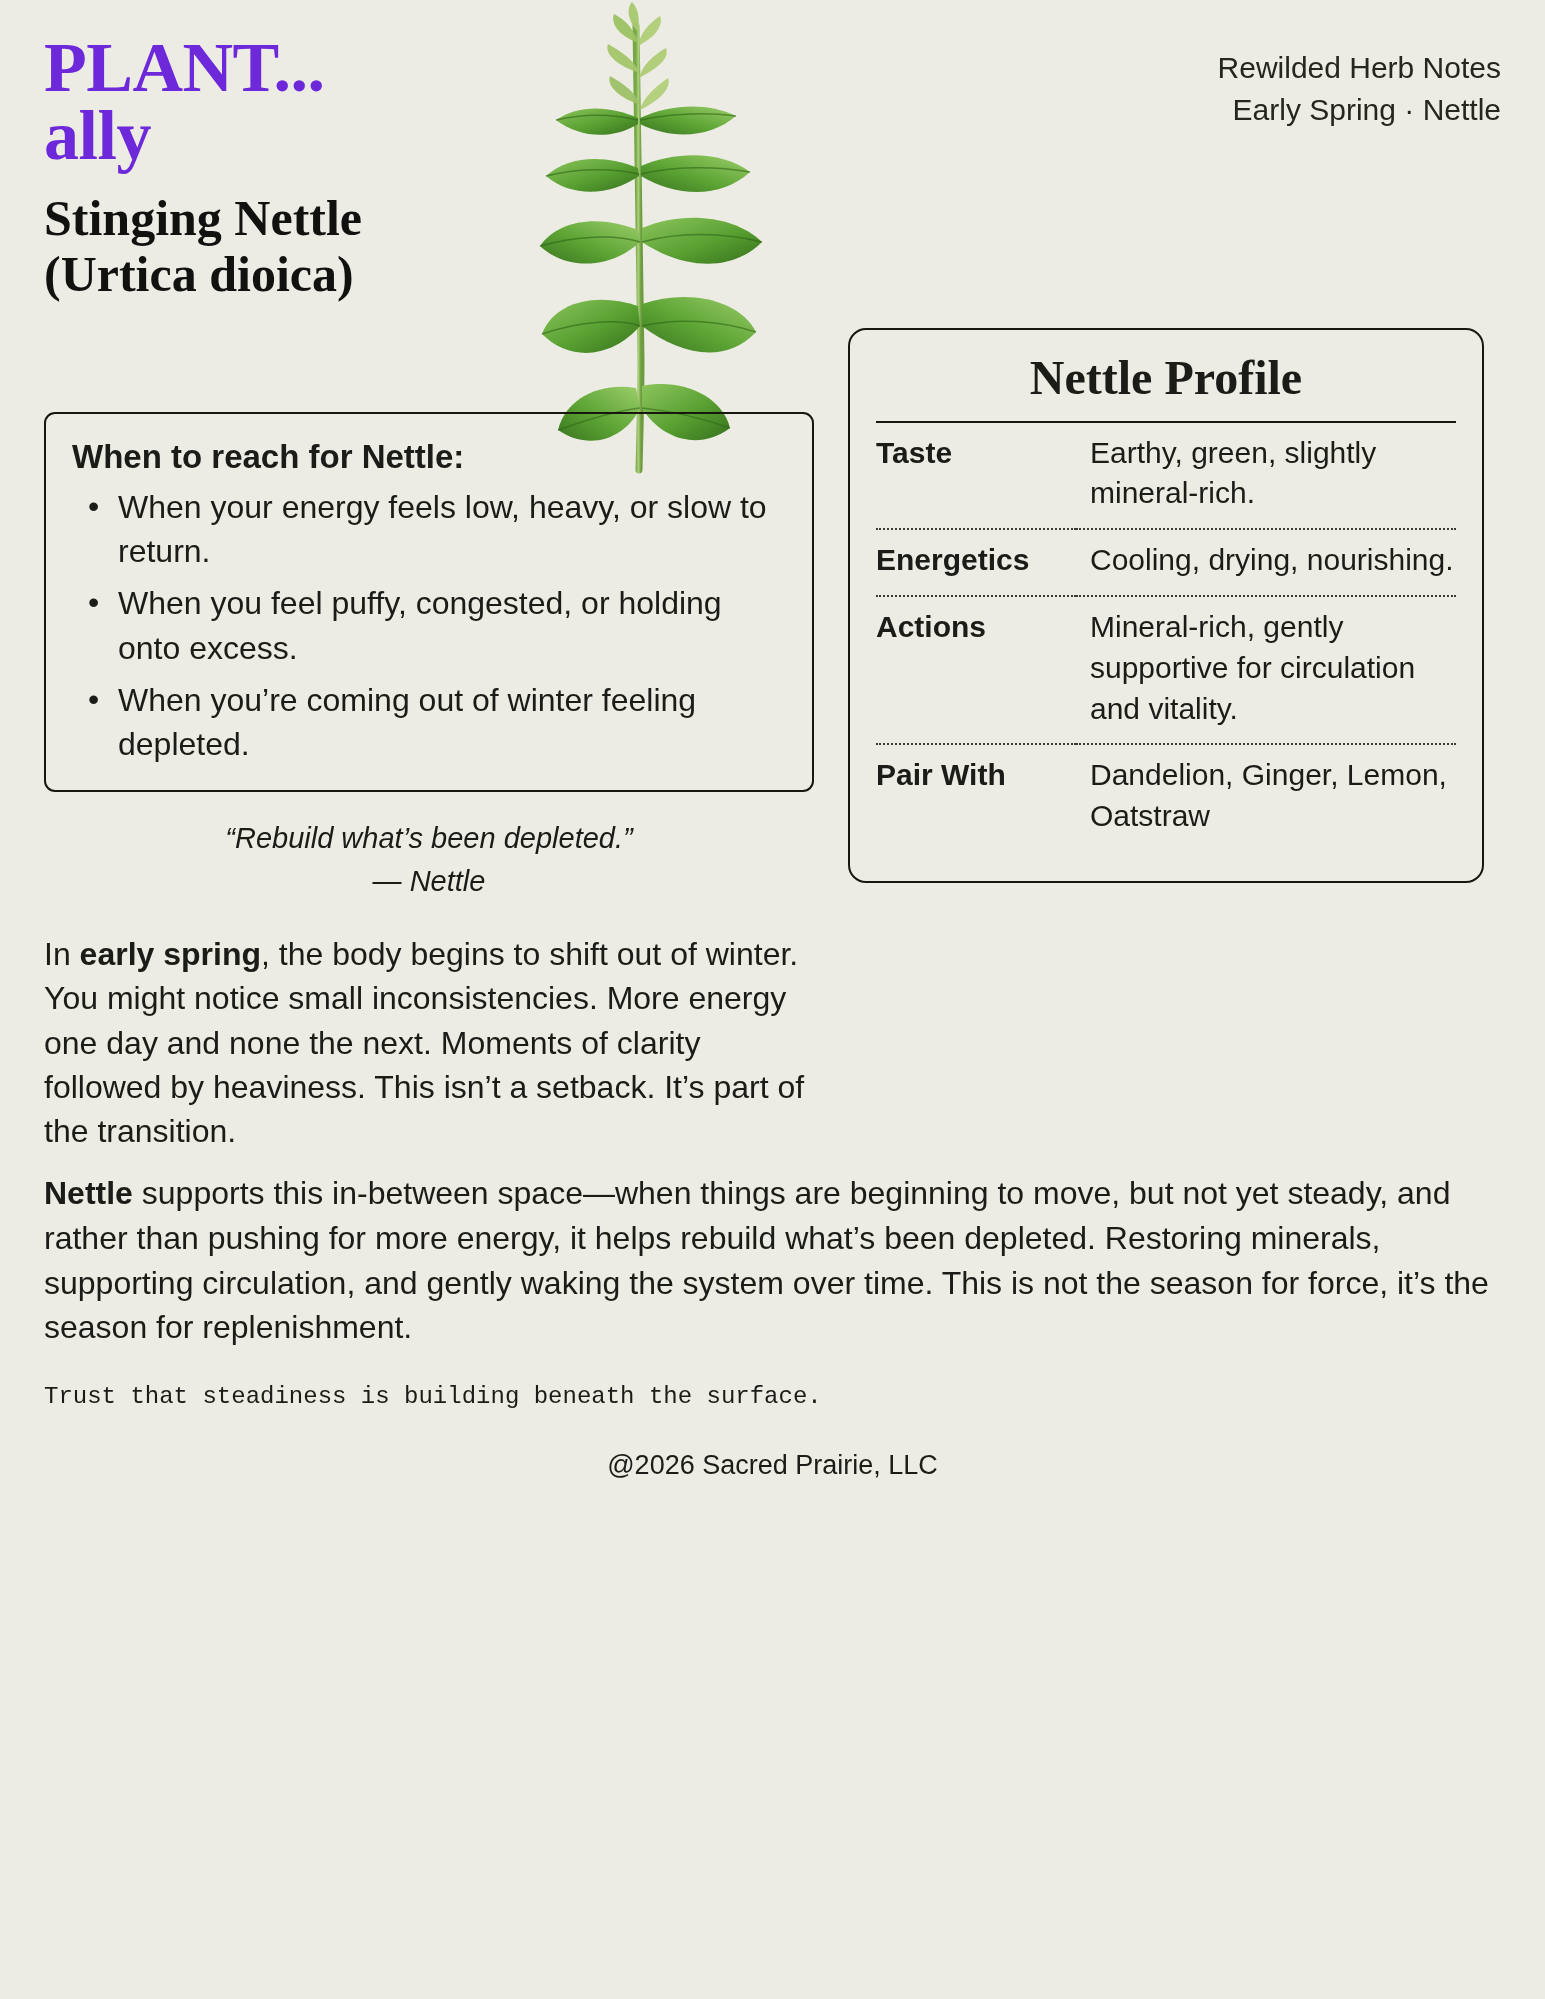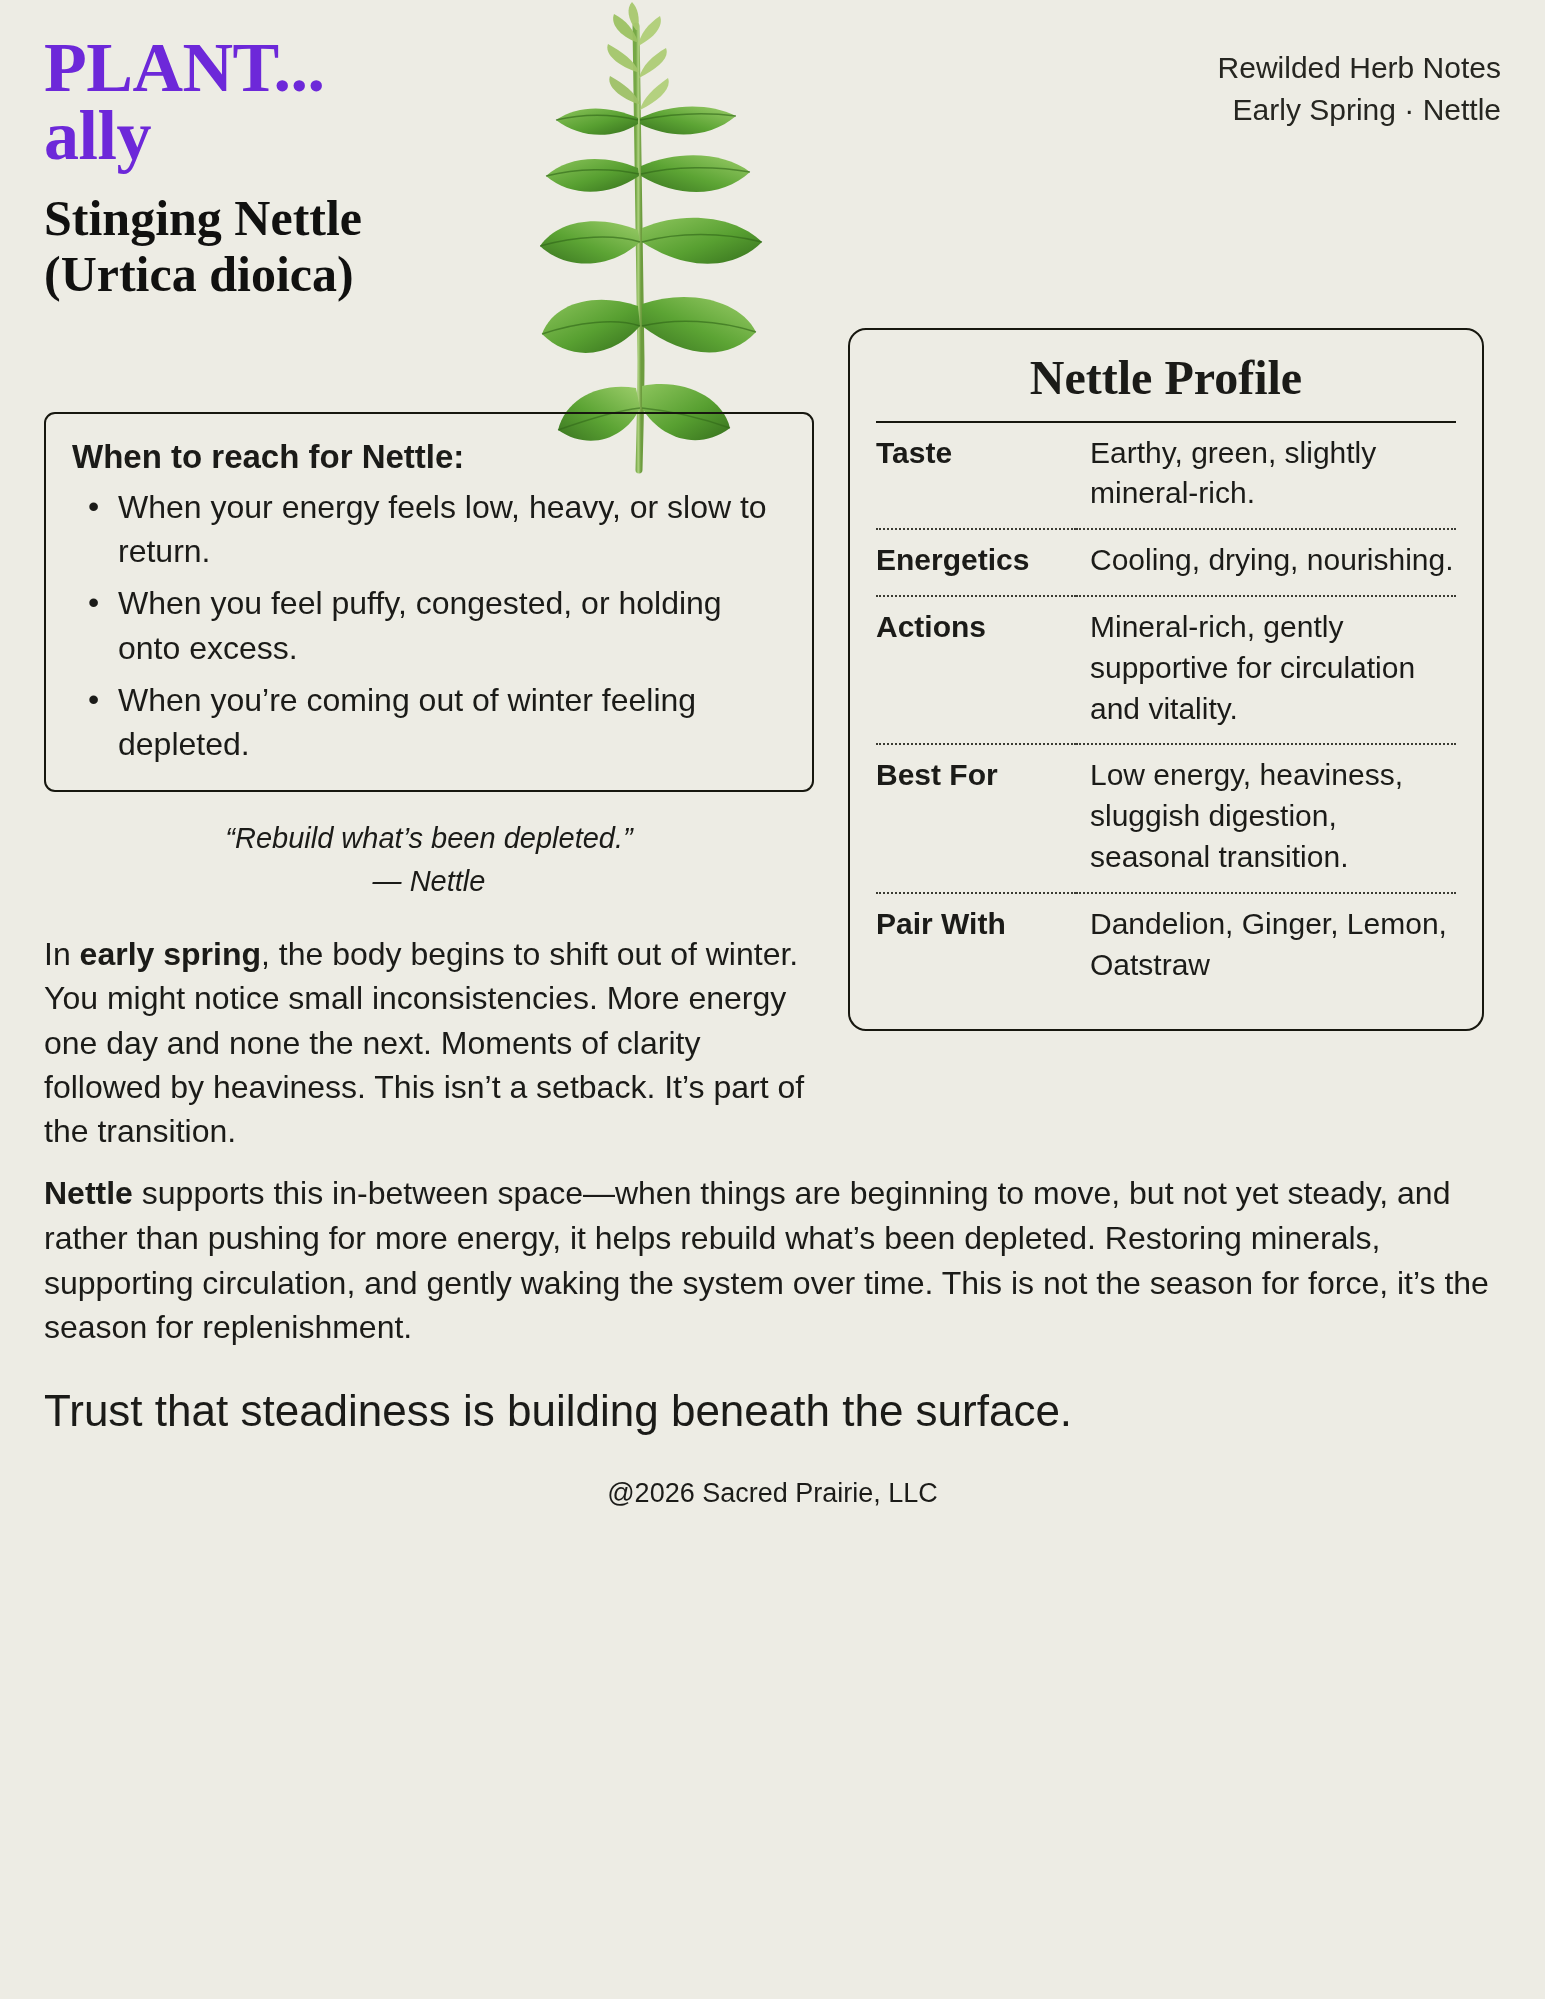--- a/index.html
+++ b/index.html
@@ -179,23 +179,24 @@
   
   .bottom-block { margin-top: 18px; position: relative; z-index: 2; }
 
   .body-full {
     font-size: 32px;
     line-height: 1.4;
   }
   .body-full b { font-weight: 700; text-align: center; }
 
   .body-trust {
-    font-size: 44px;
+    font-size: 24px;
     line-height: 1.4;
     margin-top: 30px;
+    font-family: Liberation Mono, monospace;
   }
 
   .footer {
     text-align: center;
     font-size: 27px;
     margin-top: 36px;
     color: #1b1b18;
   }
 </style>
 </head>
@@ -314,24 +315,20 @@
             </tr>
             <tr>
               <td class="cell-key">Energetics</td>
               <td class="cell-val">Cooling, drying, nourishing.</td>
             </tr>
             <tr>
               <td class="cell-key">Actions</td>
               <td class="cell-val">Mineral-rich, gently supportive for circulation and vitality.</td>
             </tr>
             <tr>
-              <td class="cell-key">Best For</td>
-              <td class="cell-val">Low energy, heaviness, sluggish digestion, seasonal transition.</td>
-            </tr>
-            <tr>
               <td class="cell-key">Pair With</td>
               <td class="cell-val">Dandelion, Ginger, Lemon, Oatstraw</td>
             </tr>
           </tbody>
         </table>
       </div>
     </div>
 
   </div>
 

